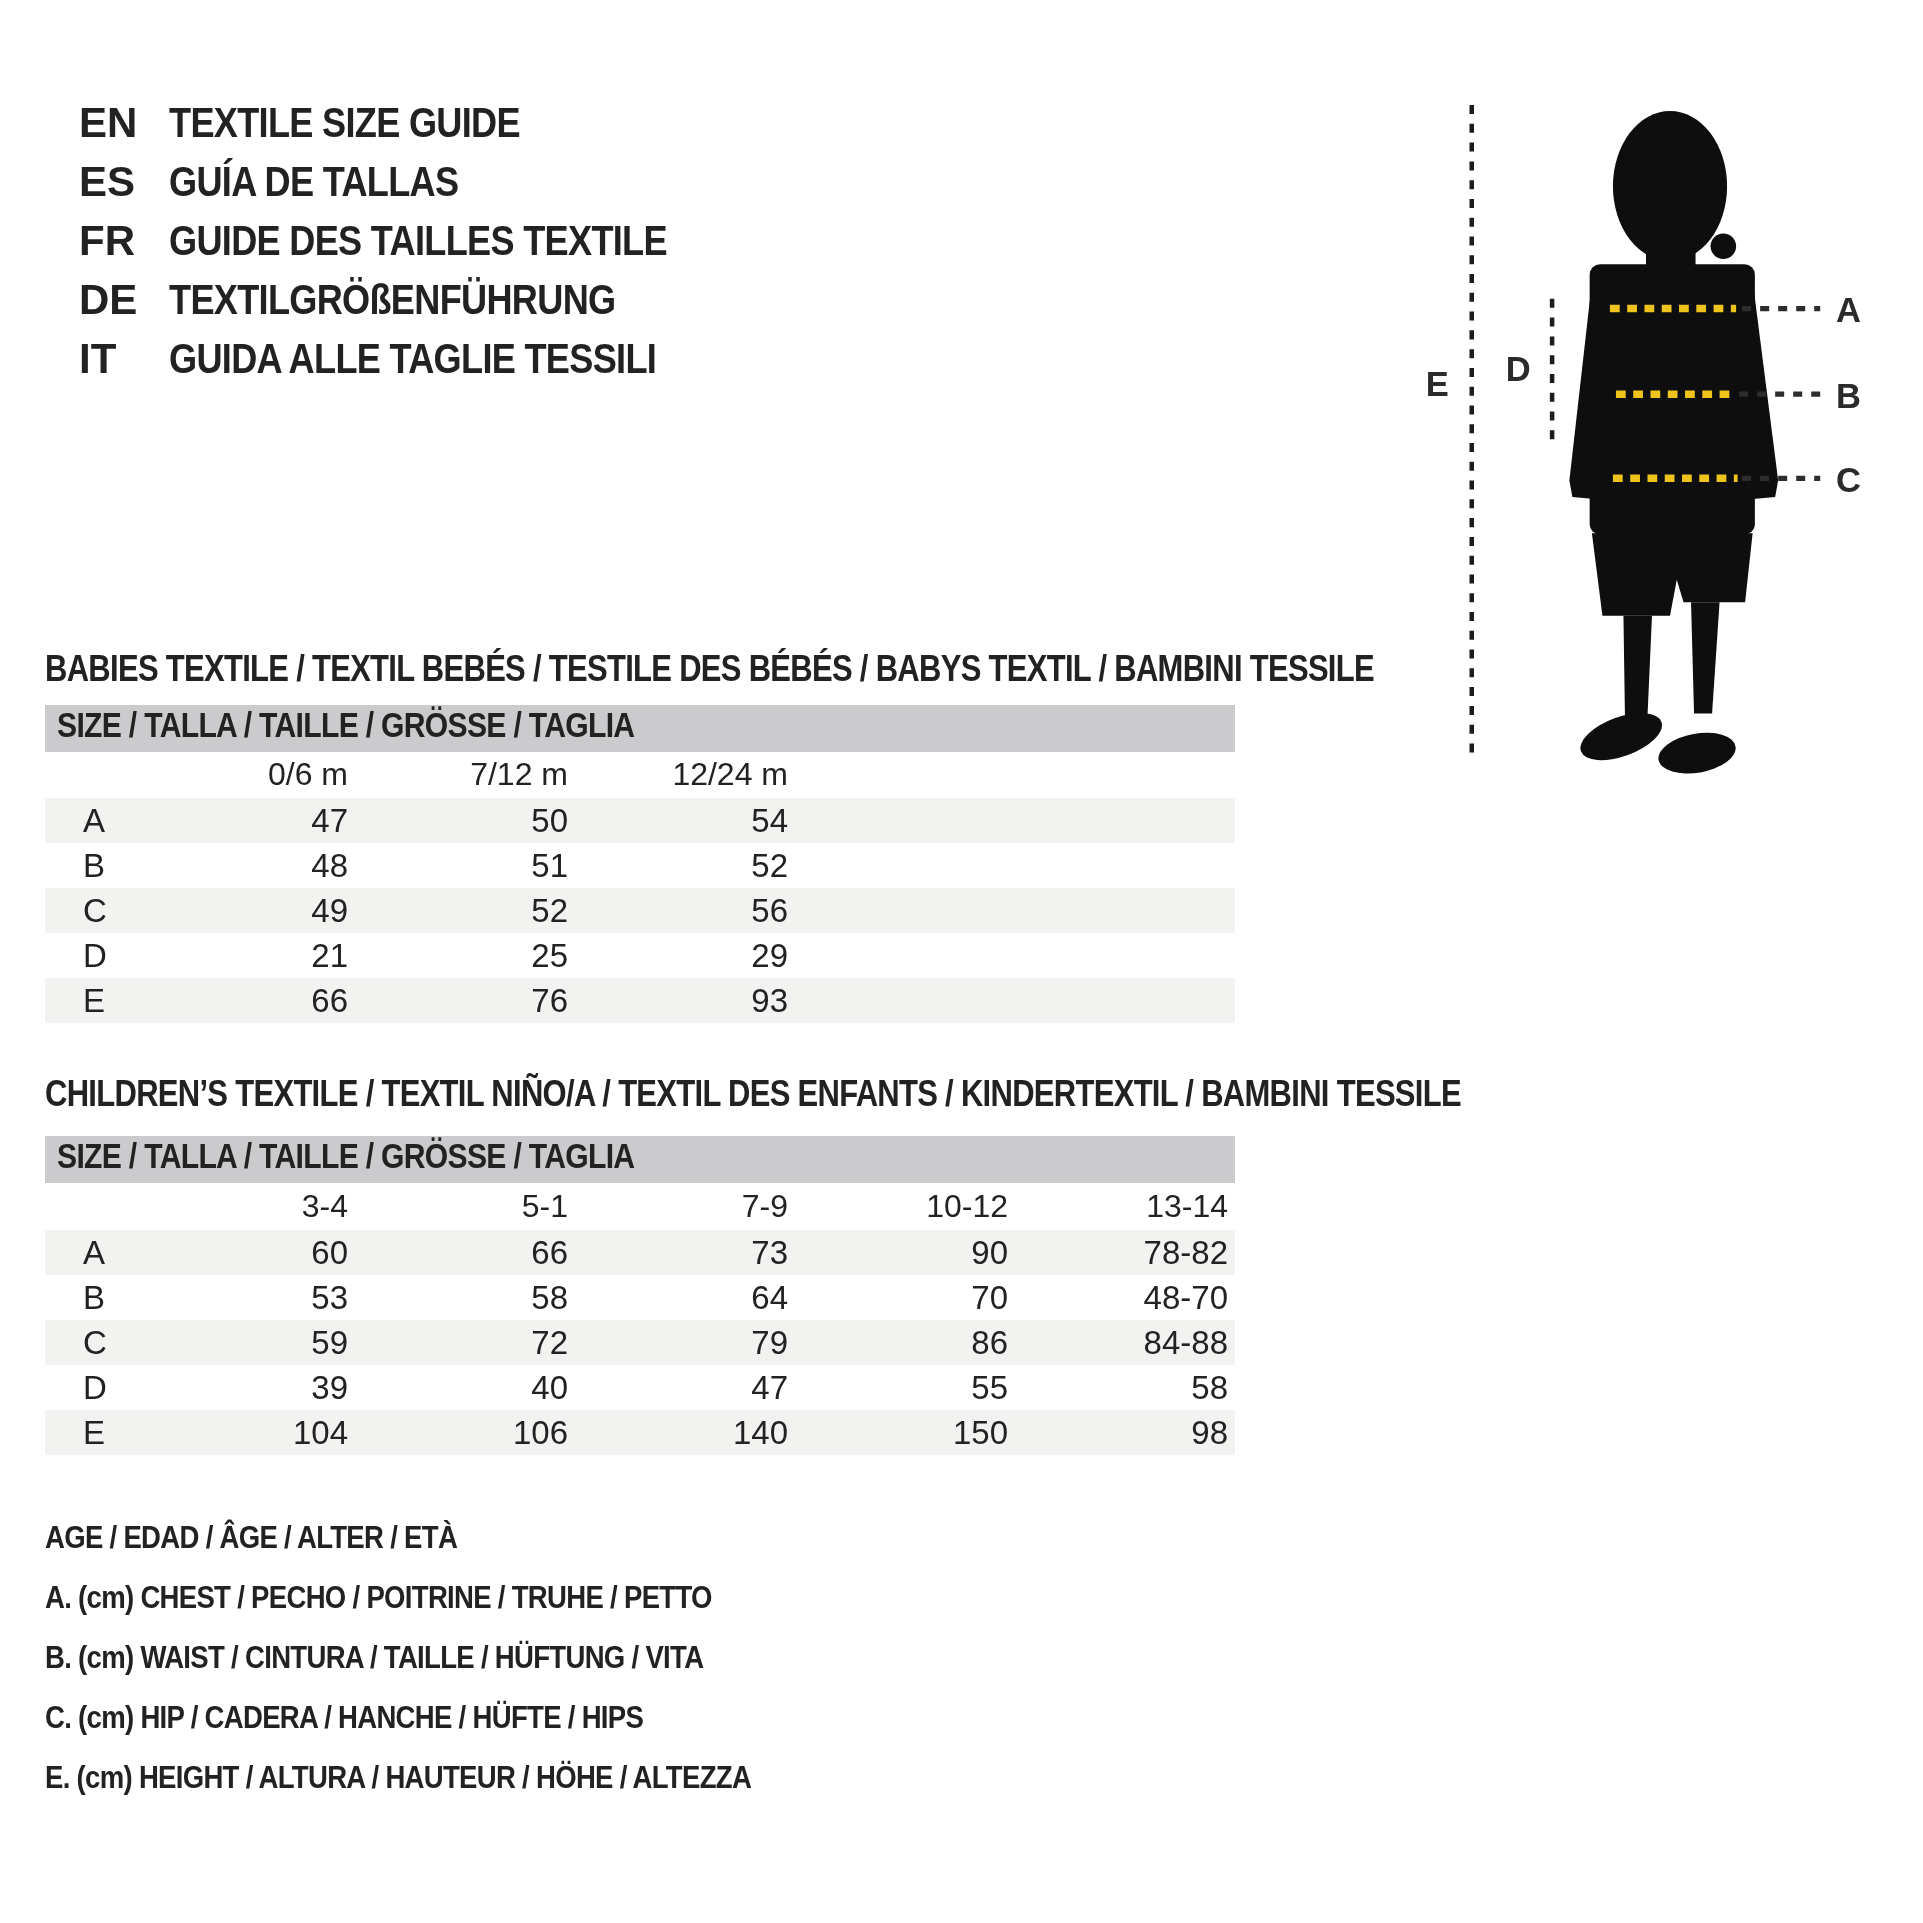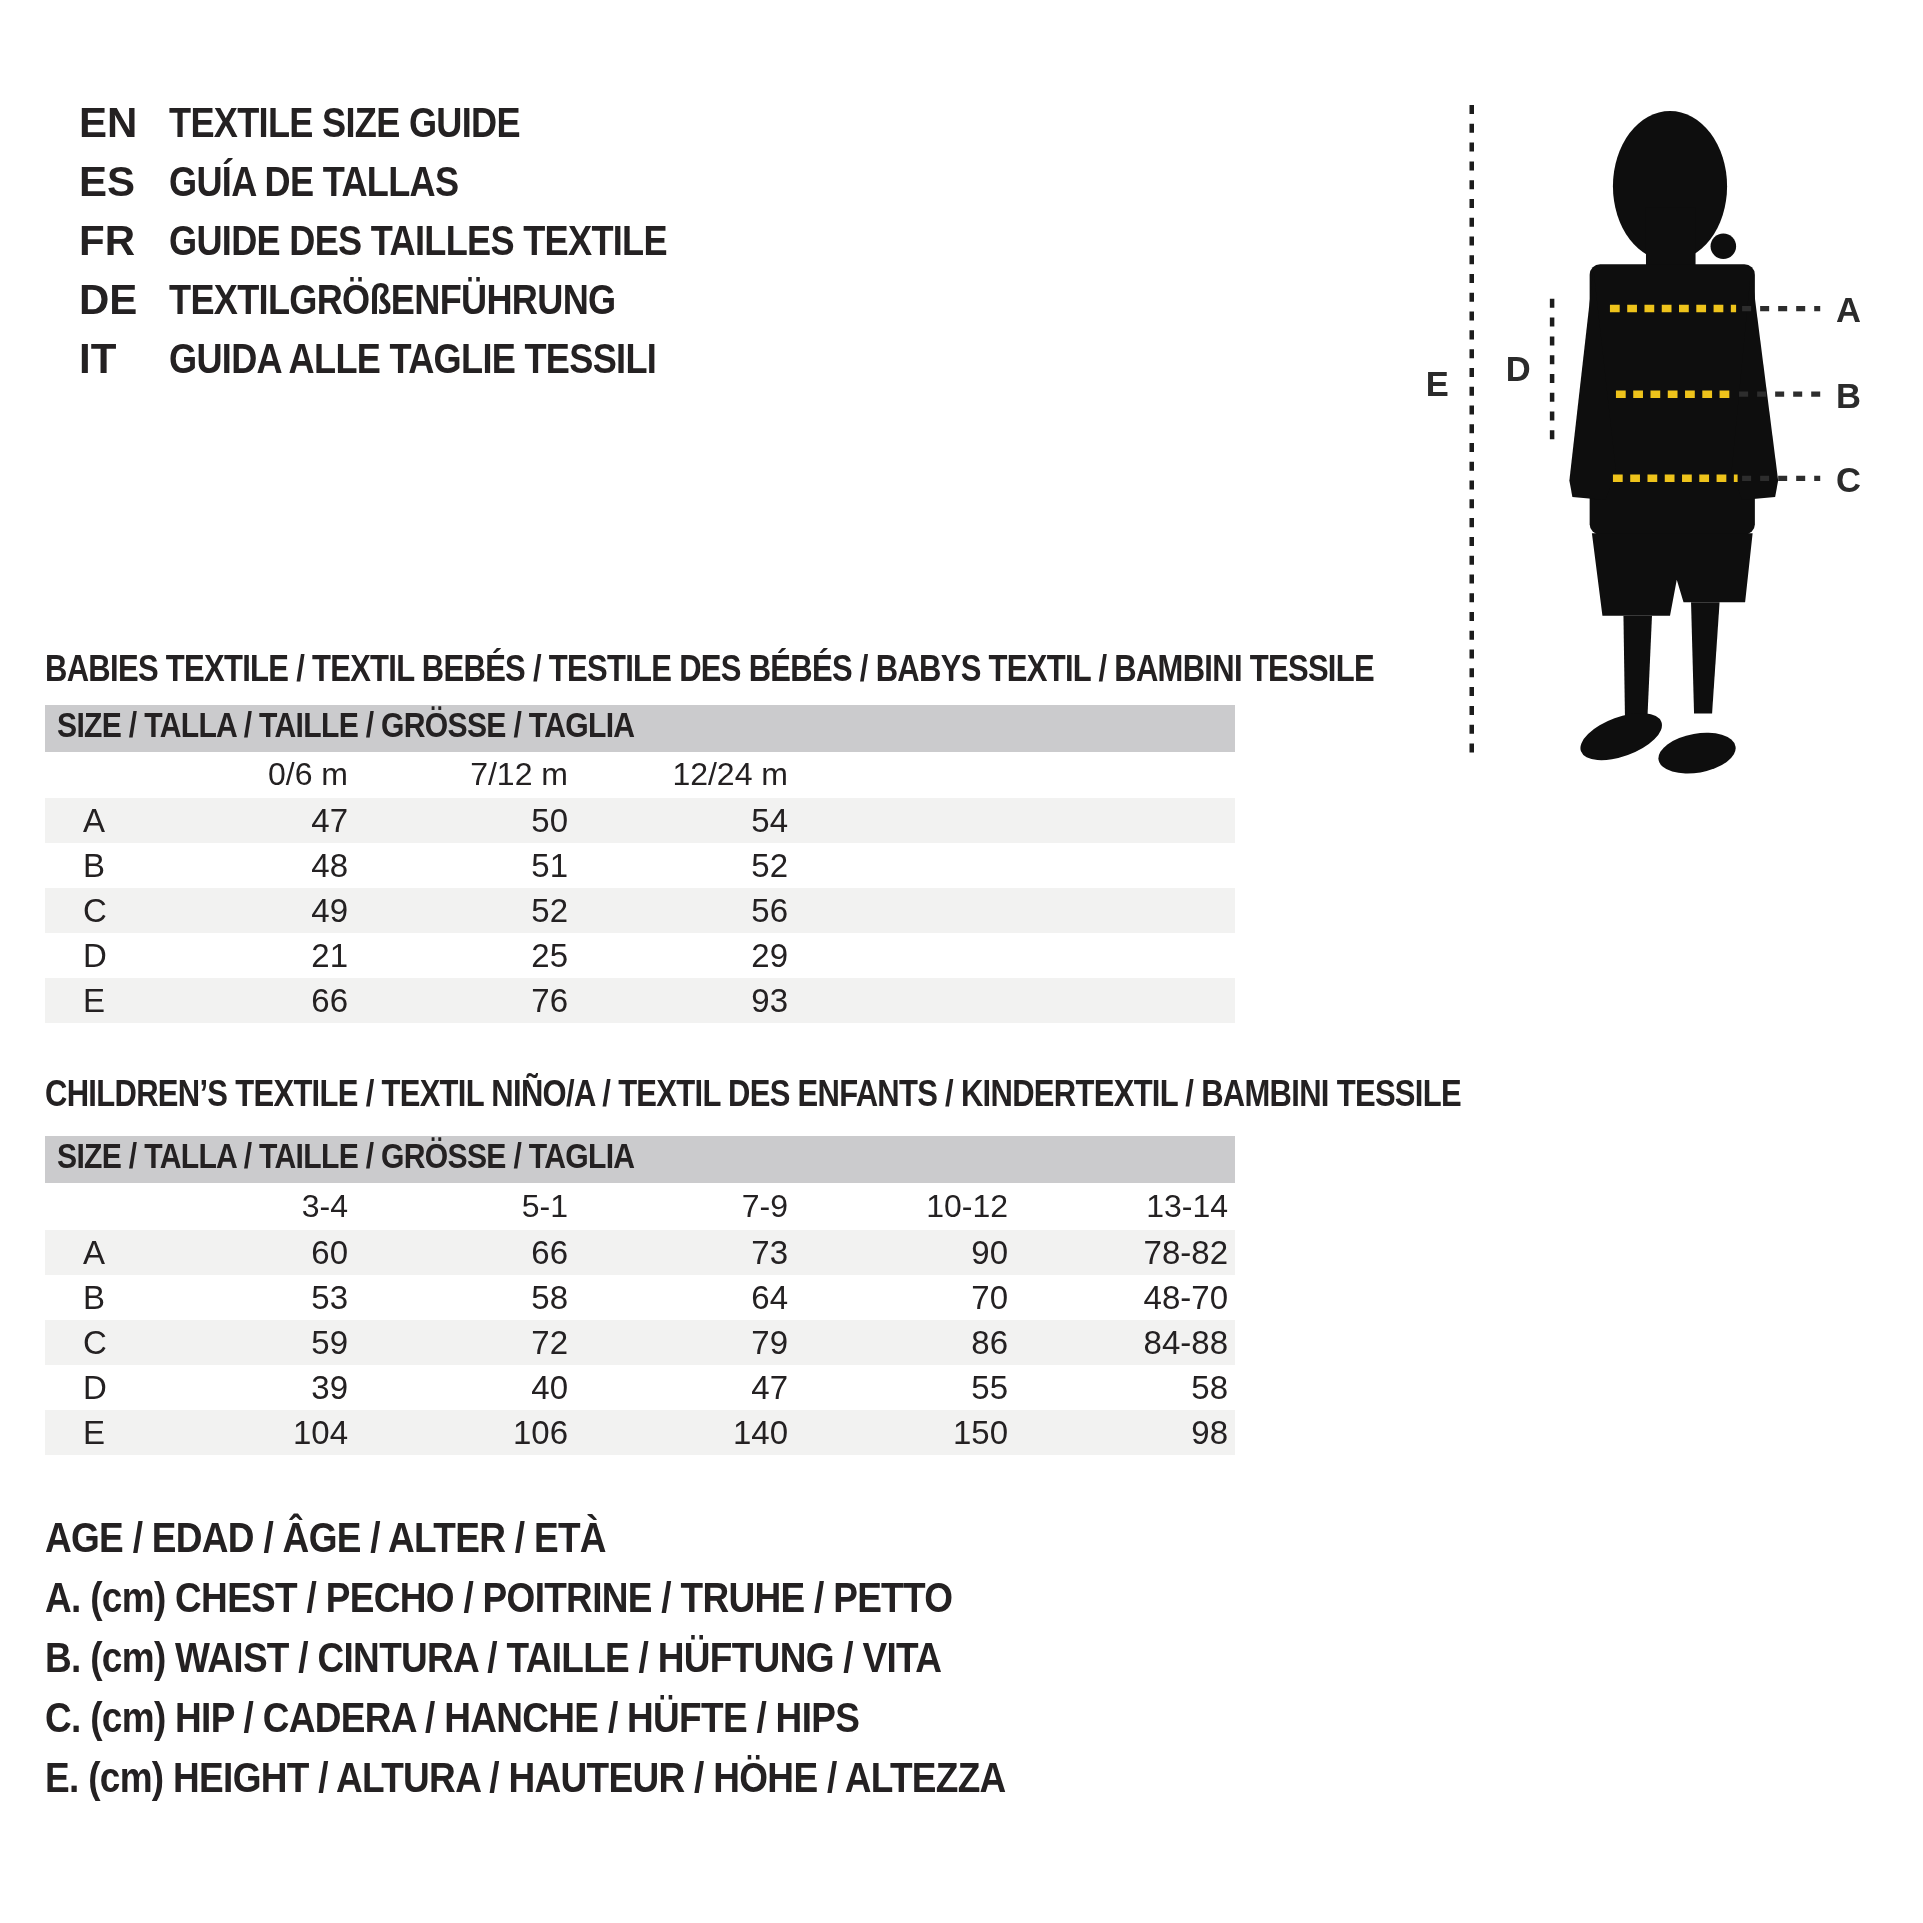--- a/index.html
+++ b/index.html
@@ -37,21 +37,21 @@
   .babies-table{top:751px;}
   .children-table{top:1183px;}
   .trow{display:flex;align-items:center;height:45px;font-size:33px;font-weight:500;}
   .trow.thead{height:47px;font-size:32px;}
   .trow.stripe{background:var(--stripe);}
   .tl{width:83px;padding-left:38px;font-size:33px;}
   .tc{width:220px;text-align:right;}
 
   
   .legend{position:absolute;left:45px;top:1507px;}
-  .legend-line{height:60px;display:flex;align-items:center;font-size:43px;font-weight:600;}
+  .legend-line{height:60px;display:flex;align-items:center;font-size:32px;font-weight:600;}
 
   
   .figure{position:absolute;left:1398px;top:60px;width:526px;height:736px;}
   .figure text{font-family:"Liberation Sans","DejaVu Sans",sans-serif;font-weight:700;font-size:46px;fill:#2b2b2b;}
   .vdash{stroke:#1c1c1c;stroke-width:6;stroke-dasharray:12 13;fill:none;}
   .ydash{stroke:var(--yellow);stroke-width:10;stroke-dasharray:13 10;fill:none;}
   .kdash{stroke:#2d2d2d;stroke-width:7;stroke-dasharray:12 12;fill:none;}
   .sil{fill:#0e0e0e;}
 </style>
 </head>

